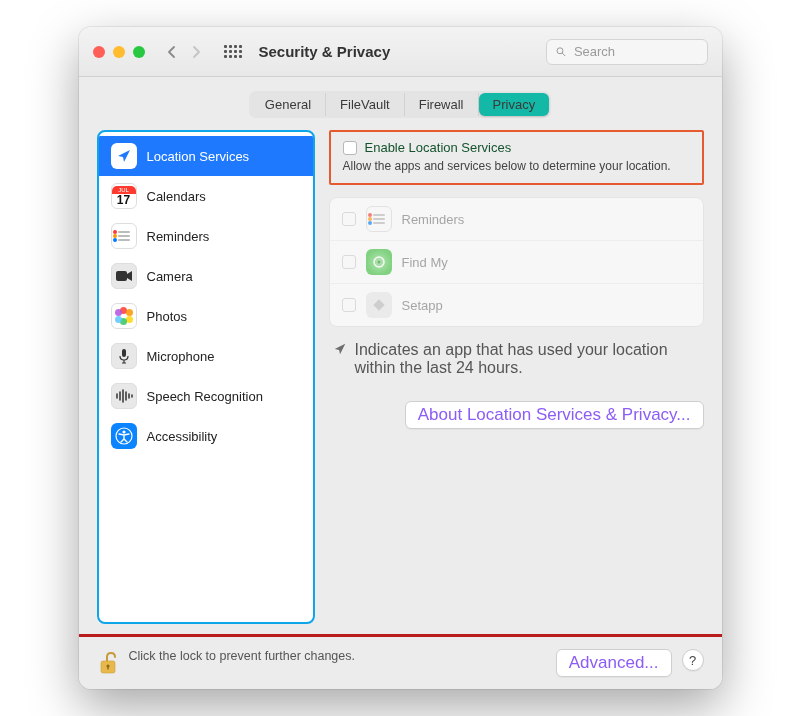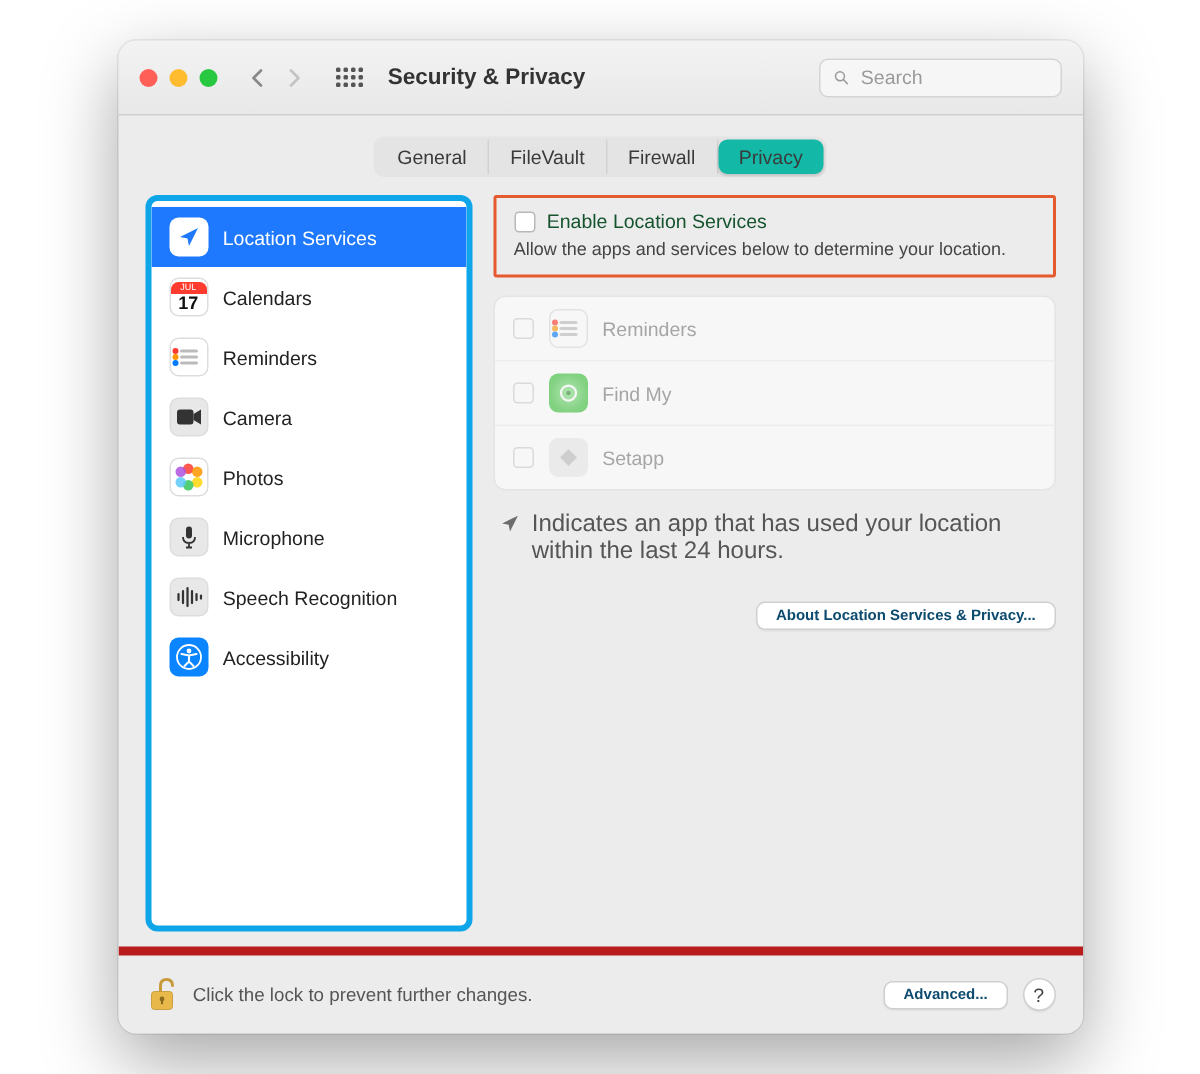--- a/index.html
+++ b/index.html
@@ -70,21 +70,21 @@
   .tab.active {
     background:#14b8a6; border-radius:6px; box-shadow:0 1px 2px rgba(0,0,0,0.15);
     border-right:none;
   }
 
   
   .body {
     flex:1; display:flex; gap:14px; padding:0 18px 10px 18px;
   }
   .sidebar {
-    width:218px; background:#fff; border:4px solid #0ea5e9; border-radius:8px;
+    width:218px; background:#fff; border:2px solid #0ea5e9; border-radius:8px;
     overflow:hidden; padding:4px 0;
   }
   .sb-item {
     display:flex; align-items:center; gap:10px; padding:7px 12px; font-size:13px;
   }
   .sb-item.selected { background:#1f79ff; color:#fff; }
   .sb-icon {
     width:26px; height:26px; border-radius:6px; display:flex; align-items:center; justify-content:center;
     background:#f0f0f0; flex-shrink:0; font-size:14px; overflow:hidden;
   }
@@ -129,27 +129,27 @@
   .app-icon.rem { background:#fff; border:1px solid #ddd; }
 
   .indicator {
     display:flex; align-items:flex-start; gap:8px; font-size:16px; color:#555; padding:2px 4px 0;
   }
   .indicator svg { width:14px; height:14px; margin-top:1px; flex-shrink:0; color:#6c6c6c; }
 
   .aboutrow { display:flex; justify-content:flex-end; padding-top:12px; }
   .macbtn {
     background:#fff; border:1px solid #cfcfcf; border-radius:6px; padding:3px 12px;
-    font-size:10px; color:#0c4a6e; box-shadow:0 1px 1px rgba(0,0,0,0.04);font-weight:bold;
+    font-size:17px; color:#8b5cf6; box-shadow:0 1px 1px rgba(0,0,0,0.04);
   }
 
   
   .footer {
-    border-top:6px solid #b91c1c;
-    padding:12px 18px; display:flex; align-items:center; gap:10px;
+    border-top:3px solid #b91c1c;
+    padding:12px 18px; display:flex; align-items:flex-start; gap:10px;
     background:#ececec;
   }
   .lockicon { width:22px; height:28px; display:flex; align-items:center; justify-content:center; }
   .footer-text { font-size:12.5px; color:#555; flex:1; }
   .helpbtn {
     width:22px; height:22px; border-radius:50%; background:#fff; border:1px solid #cfcfcf;
     display:flex; align-items:center; justify-content:center; font-size:13px; color:#444;
     box-shadow:0 1px 1px rgba(0,0,0,0.05);
   }
 

